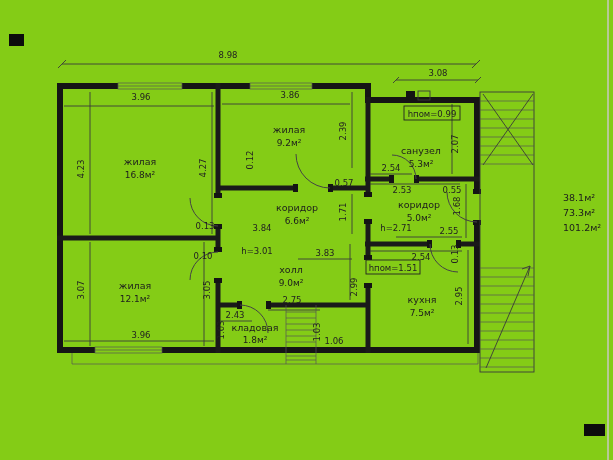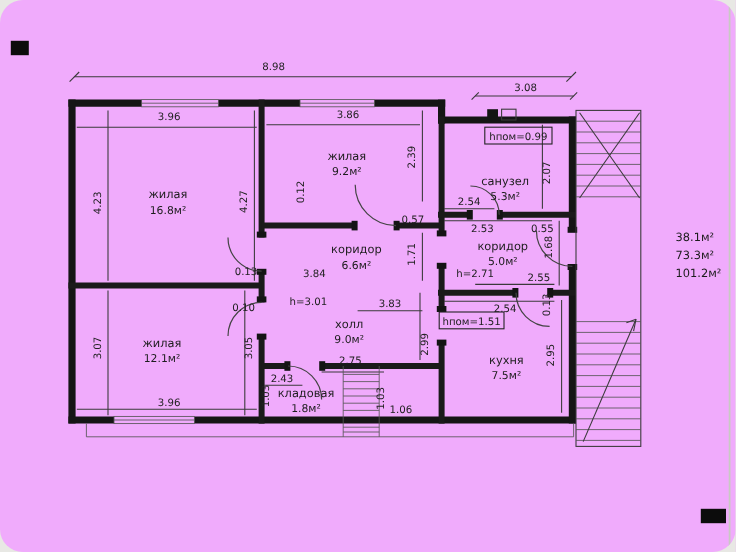--- a/index.html
+++ b/index.html
@@ -1,17 +1,17 @@
 <!DOCTYPE html>
 <html><head>
 <meta charset="utf-8">
 <style>
   html,body{margin:0;padding:0;background:#e8e8e4;}
-  .page{position:relative;width:613px;height:460px;background:#f0abfc;overflow:hidden;
-        font-family:"DejaVu Sans", sans-serif;border-radius:19px;}
+  .page{position:relative;width:613px;height:460px;background:#84cc16;overflow:hidden;
+        font-family:"DejaVu Sans", sans-serif;}
   svg{position:absolute;left:0;top:0;}
   .wall{stroke:#151515;stroke-width:6;fill:none;stroke-linecap:butt;}
   .iwall{stroke:#1a1a1a;stroke-width:5;fill:none;stroke-linecap:butt;}
   .thin{stroke:#3a3a3a;stroke-width:0.9;fill:none;}
   .hair{stroke:#555;stroke-width:0.7;fill:none;}
   .arc{stroke:#444;stroke-width:1;fill:none;}
   .jamb{fill:#141414;}
   .dim{font-size:8.5px;fill:#222;}
   .dimv{font-size:8.5px;fill:#222;}
   .rname{font-size:9.5px;fill:#1d1d1d;}

